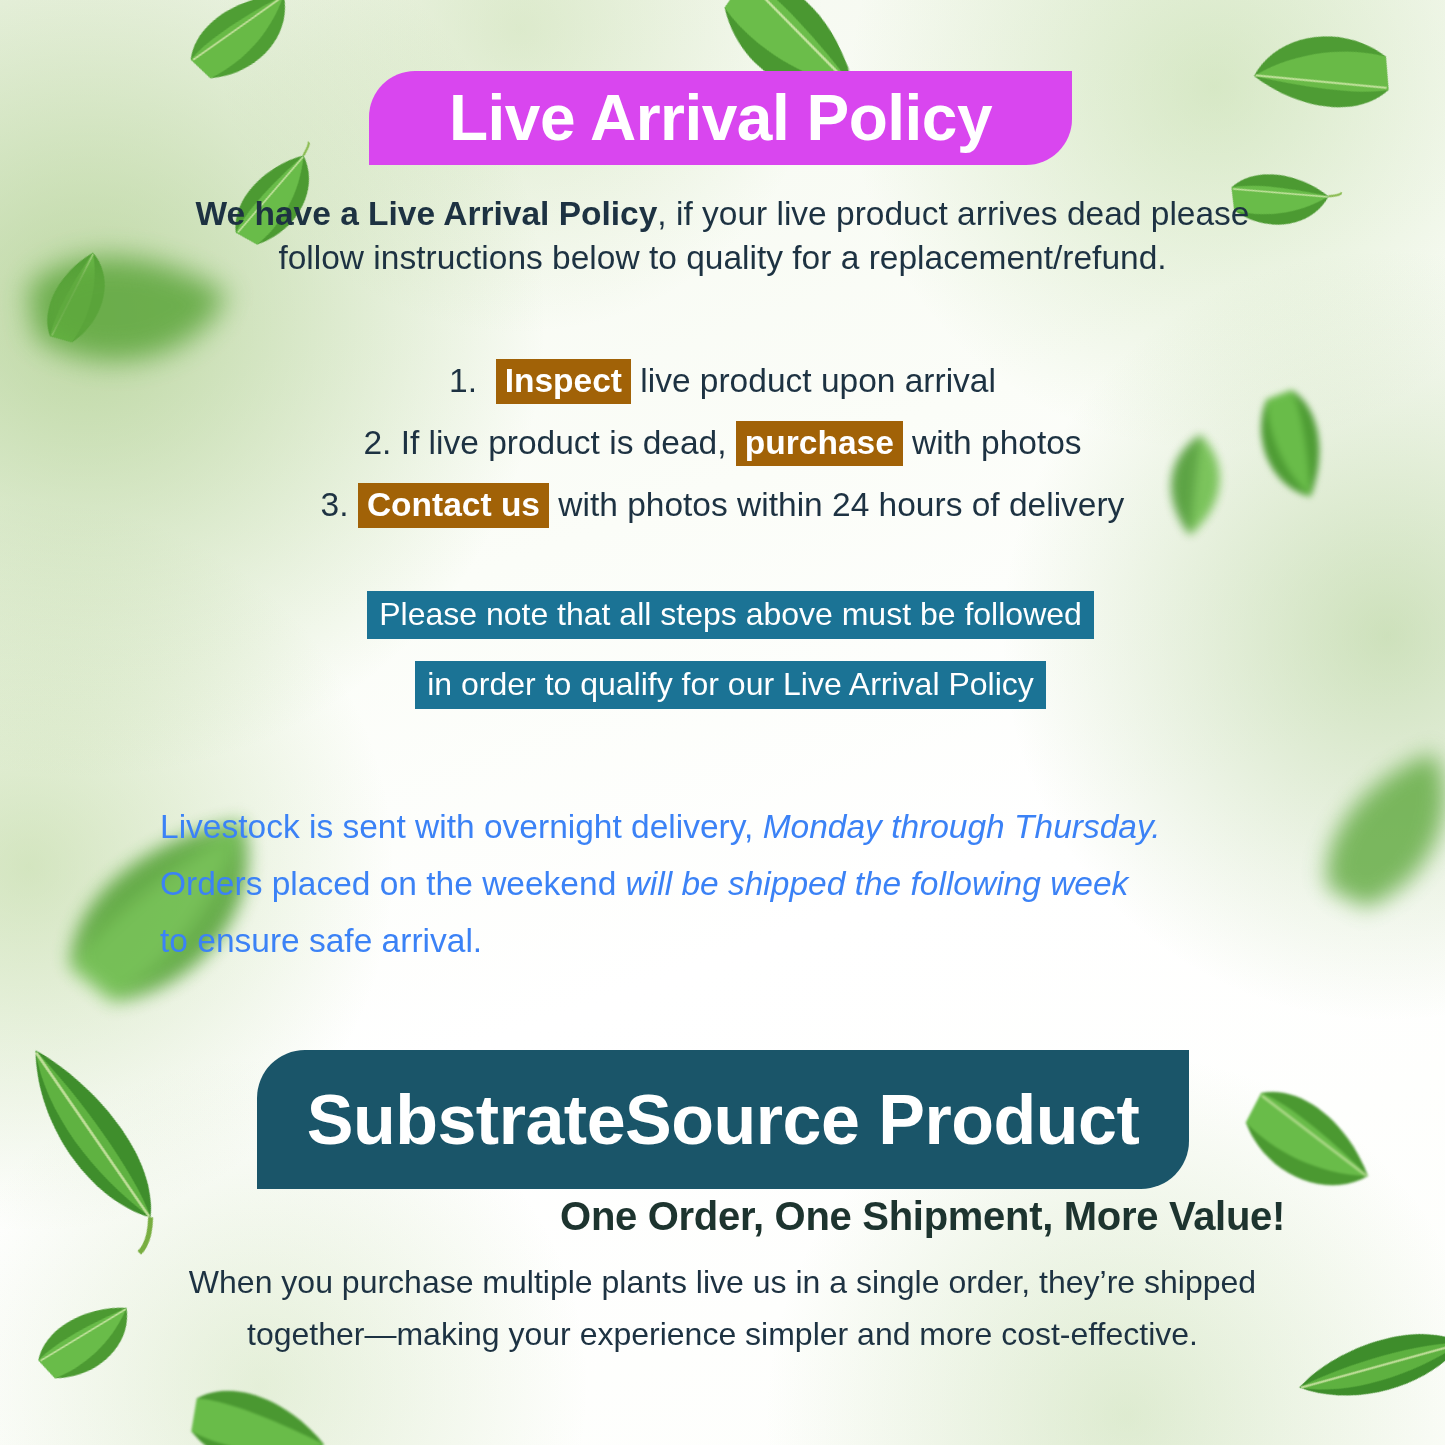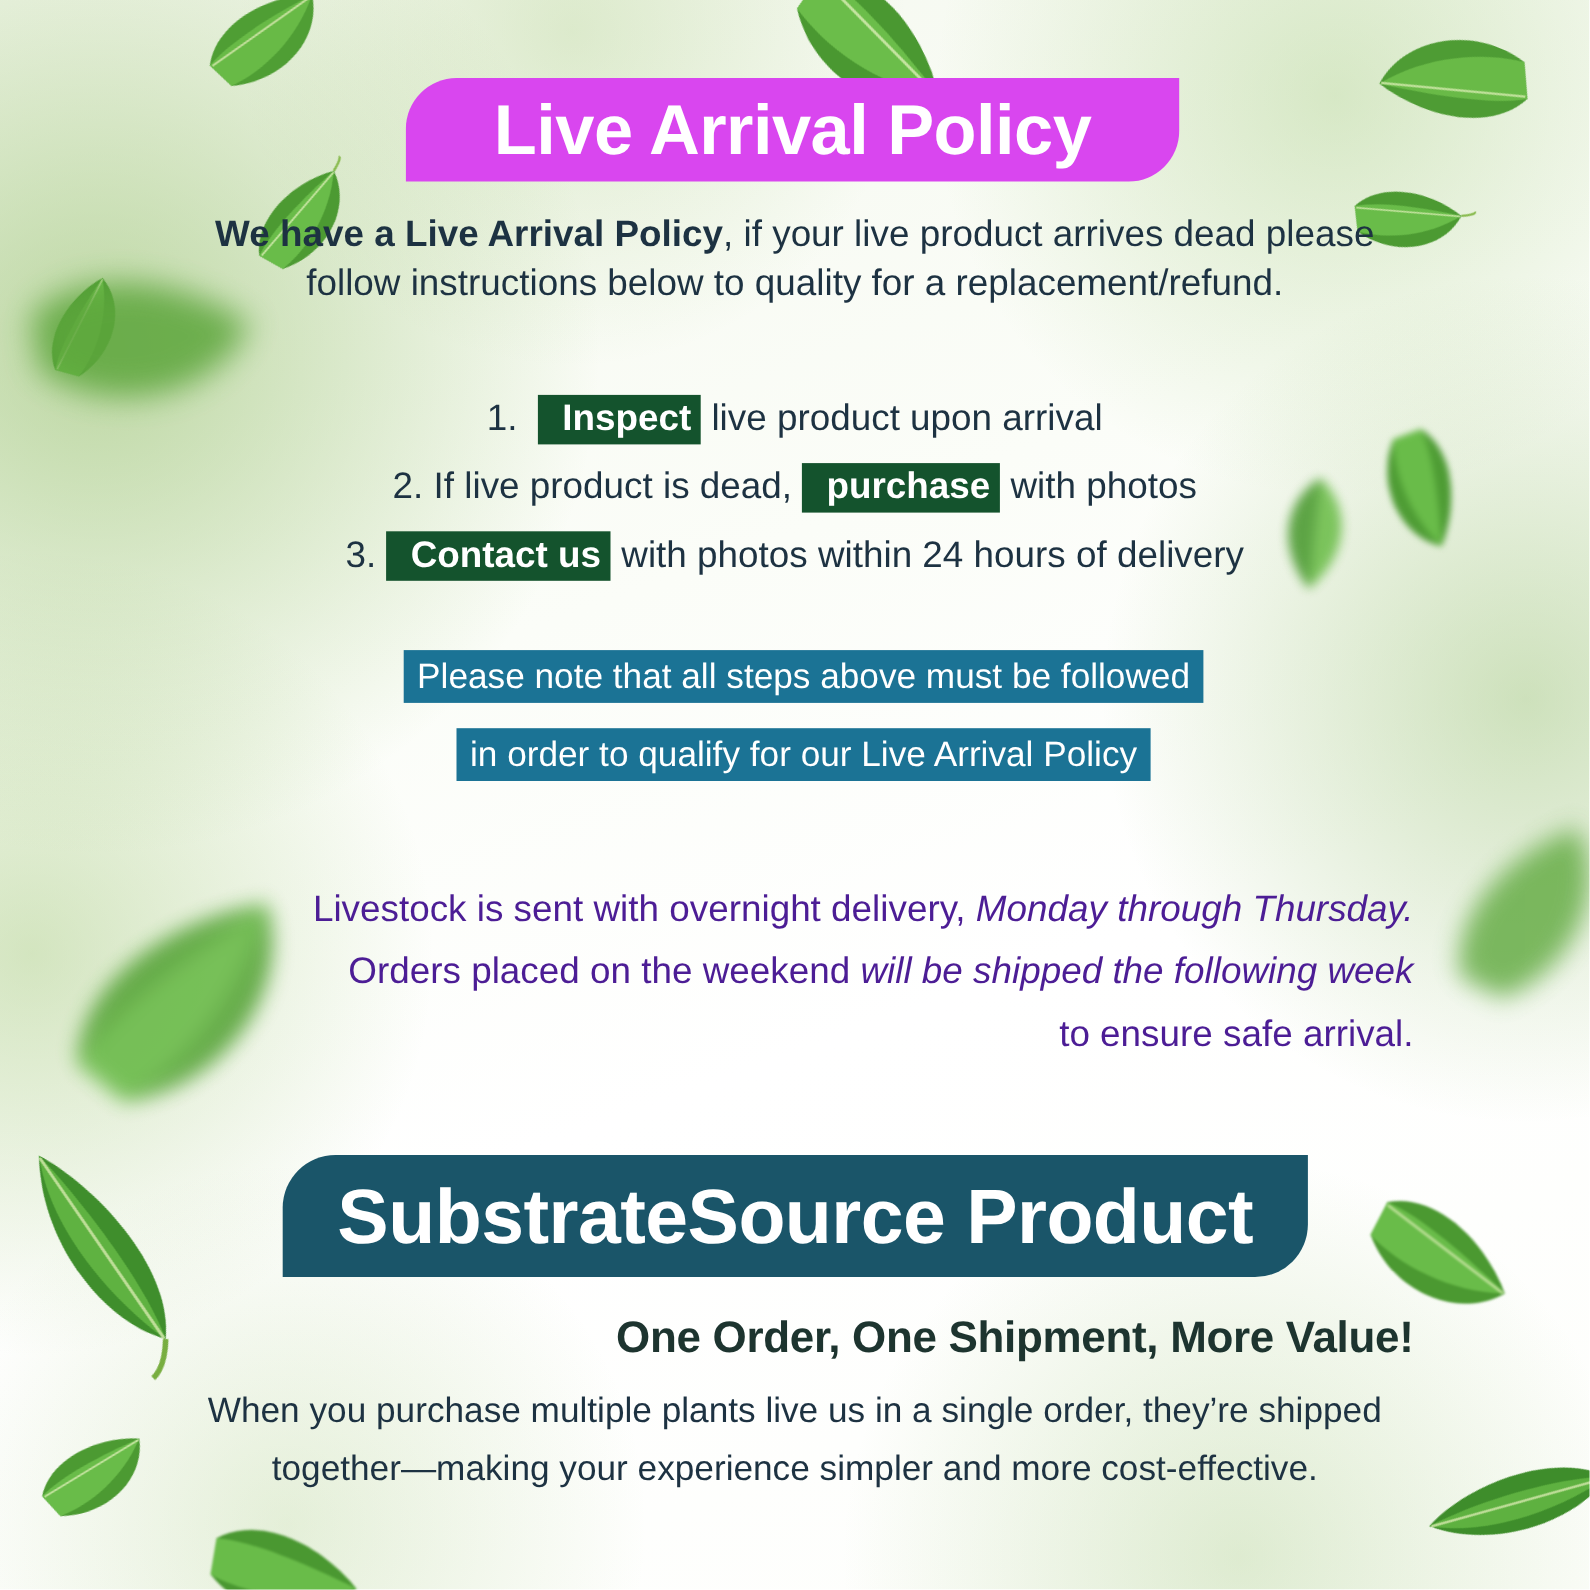--- a/index.html
+++ b/index.html
@@ -62,21 +62,21 @@
     height: 94px;
     background: #d946ef;
     border-radius: 46px 0 46px 0;
     font-size: 64px;
   }
 
   #banner-substrate {
     left: 257px;
     top: 1050px;
     width: 932px;
-    height: 111px;
+    height: 139px;
     background: #1A5569;
     border-radius: 48px 0 48px 0;
     font-size: 70px;
   }
 
   .intro {
     position: absolute;
     left: 160px;
     top: 192px;
     width: 1125px;
@@ -92,24 +92,24 @@
     left: 160px;
     top: 350px;
     width: 1125px;
     text-align: center;
     font-size: 33.5px;
     line-height: 62px;
     color: #1D3242;
   }
   .step { white-space: nowrap; }
   .hl-dark {
-    background: #14532d;
+    background: #a16207;
     color: #ffffff;
     font-weight: bold;
-    padding: 3px 9px 5px 22px;
+    padding: 3px 9px 5px 9px;
   }
 
   .note {
     position: absolute;
     left: 160px;
     top: 582px;
     width: 1125px;
     text-align: center;
     line-height: 64px;
   }
@@ -120,24 +120,24 @@
     font-size: 32px;
     padding: 5px 12px 7px 12px;
     white-space: nowrap;
   }
 
   .ship {
     position: absolute;
     left: 160px;
     top: 798px;
     width: 1125px;
-    text-align: right;
+    text-align: left;
     font-size: 33.5px;
     line-height: 57px;
-    color: #4c1d95;
+    color: #3b82f6;
   }
   .ship i { font-style: italic; }
 
   .subhead {
     position: absolute;
     left: 160px;
     top: 1194px;
     width: 1125px;
     text-align: right;
     font-size: 40px;

